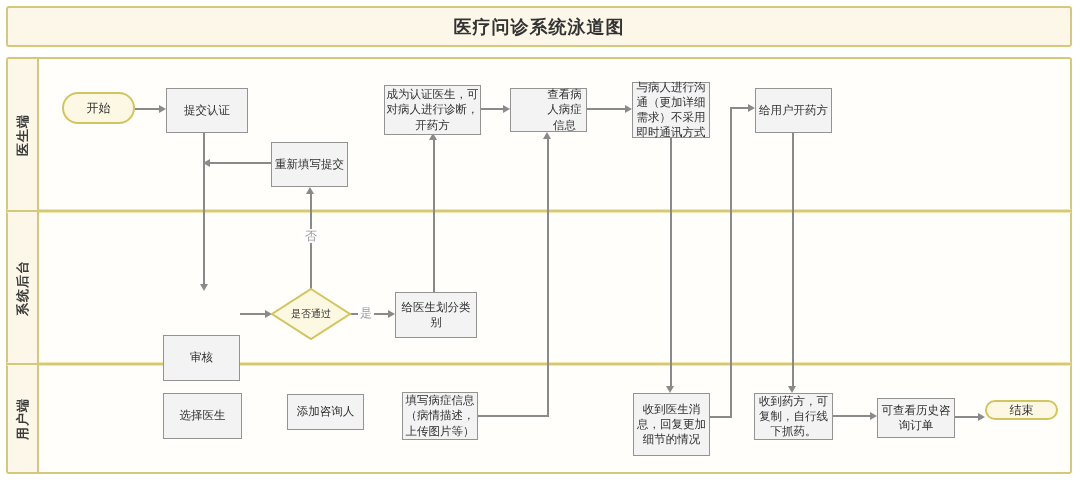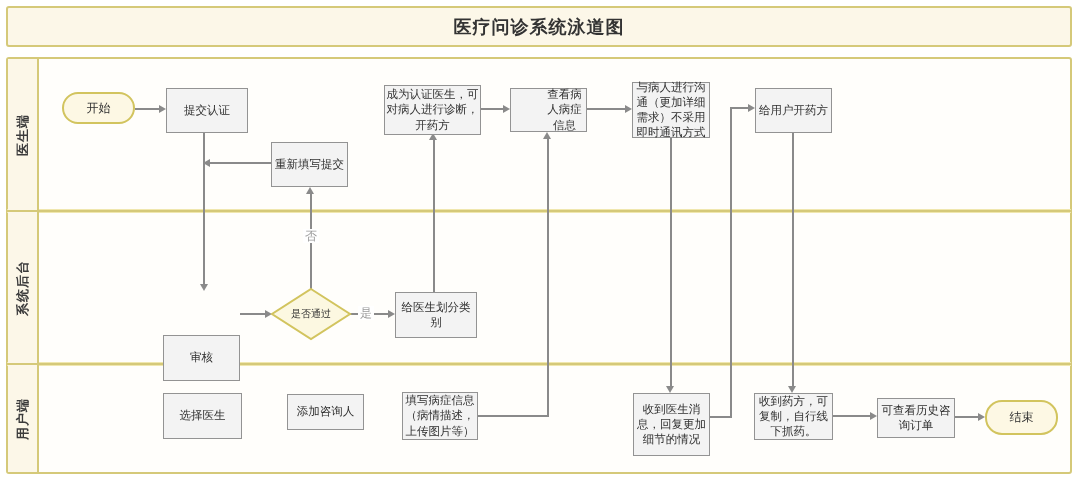--- a/index.html
+++ b/index.html
@@ -153,15 +153,15 @@
   </svg>
   <div class="diamond-label" style="left:272px;top:289px;width:78px;height:50px;">是否通过</div>
   <div class="node" style="left:395px;top:292px;width:82px;height:46px;">给医生划分类别</div>
 
   <div class="node" style="left:163px;top:393px;width:79px;height:46px;">选择医生</div>
   <div class="node" style="left:287px;top:394px;width:77px;height:36px;">添加咨询人</div>
   <div class="node" style="left:402px;top:392px;width:76px;height:48px;">填写病症信息（病情描述，上传图片等）</div>
   <div class="node" style="left:633px;top:393px;width:77px;height:63px;">收到医生消息，回复更加细节的情况</div>
   <div class="node" style="left:754px;top:393px;width:79px;height:47px;">收到药方，可复制，自行线下抓药。</div>
   <div class="node" style="left:877px;top:398px;width:78px;height:40px;">可查看历史咨询订单</div>
-  <div class="terminal" style="left:985px;top:400px;width:73px;height:35px;">结束</div>
+  <div class="terminal" style="left:985px;top:400px;width:73px;height:20px;">结束</div>
 
 </div>
 
 </body></html>

